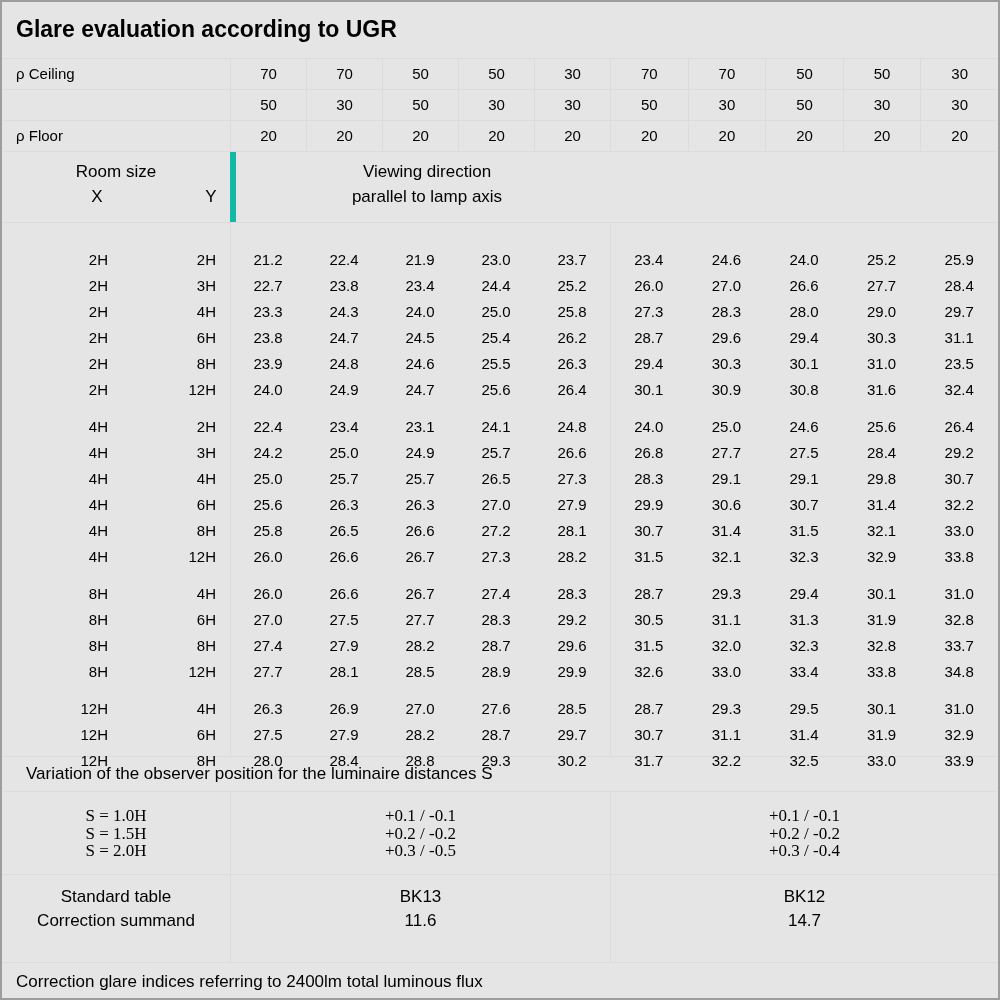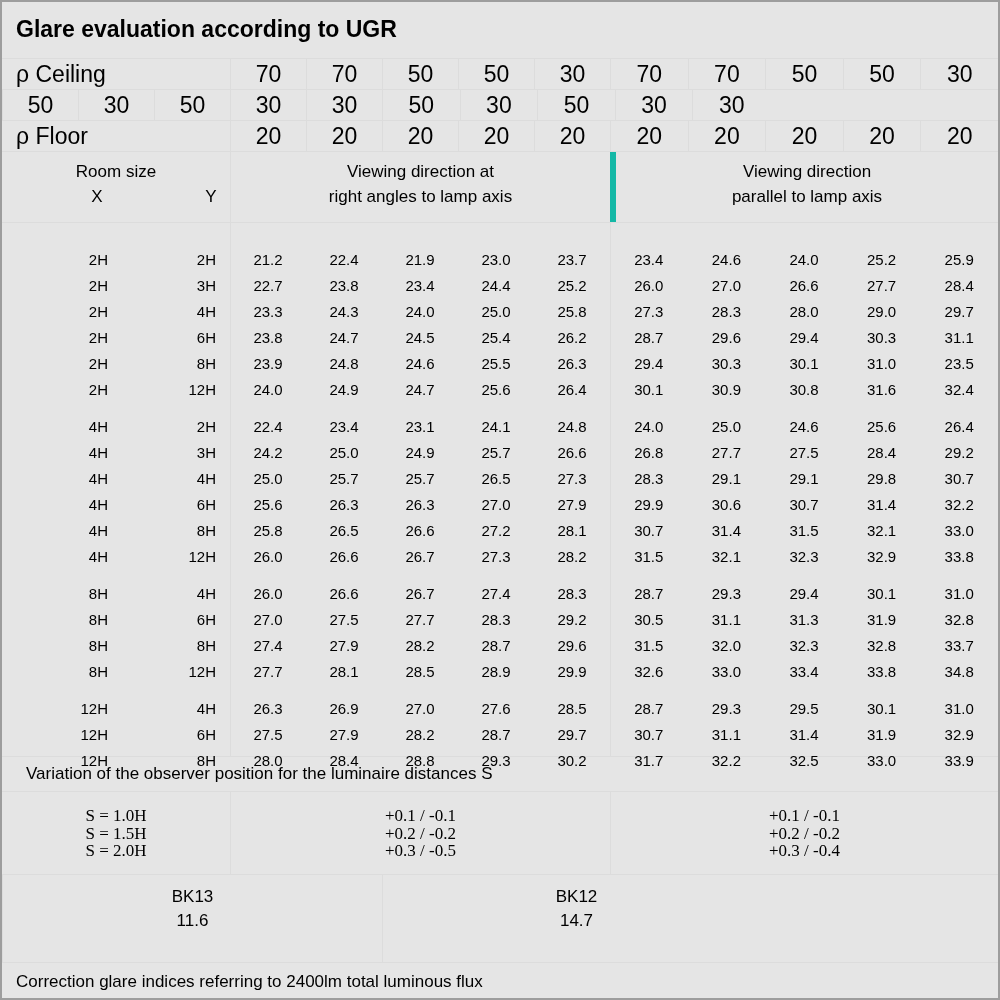--- a/index.html
+++ b/index.html
@@ -6,21 +6,21 @@
   body{font-family:"Liberation Sans","DejaVu Sans",sans-serif;color:#000;}
   #frame{
     position:relative;width:1000px;height:1000px;box-sizing:border-box;
     border:2px solid #9d9d9d;background:#e5e5e5;overflow:hidden;
   }
   .sec{box-sizing:border-box;width:100%;}
   .bt{border-top:1px solid #dcdcdc;}
   
   #title-row{height:56px;padding:14px 0 0 14px;font-size:23px;font-weight:bold;}
   
-  .rho-row{display:flex;height:30px;line-height:30px;font-size:23px;}
+  .rho-row{display:flex;height:30px;line-height:30px;font-size:15px;justify-content:flex-end;}
   .rho-row.bb{border-bottom:1px solid #dcdcdc;}
   .rho-label{width:228px;box-sizing:border-box;padding-left:14px;}
   .vcell{box-sizing:border-box;width:76px;text-align:center;}
   .vcell.r{width:77.6px;}
   .rho-row .vcell{border-left:1px solid #dcdcdc;}
   
   #hdr{display:flex;height:71px;font-size:17px;}
   .hcell{box-sizing:border-box;padding-top:7px;line-height:25px;text-align:center;}
   .hcell.left{width:228px;}
   .hcell.mid{width:380px;border-left:1px solid #dcdcdc;}
@@ -100,24 +100,20 @@
     </div>
 
   <div id="hdr" class="sec bt">
     <div class="hcell left">
       <div>Room size</div>
       <div class="xy-line">
         <span class="hx">X</span>
         <span class="hy">Y</span>
       </div>
     </div>
-    <div class="hcell mid">
-      <div>Viewing direction at</div>
-      <div>right angles to lamp axis</div>
-    </div>
     <div class="hcell right">
       <div>Viewing direction</div>
       <div>parallel to lamp axis</div>
     </div>
   </div>
 
   <div id="data-area" class="sec bt">
     <div class="vline" id="vline-1"></div>
     <div class="vline" id="vline-2"></div>
     <div id="ugr-body">
@@ -412,20 +408,24 @@
       <div>+0.3 / -0.5</div>
     </div>
     <div class="tcell right">
       <div>+0.1 / -0.1</div>
       <div>+0.2 / -0.2</div>
       <div>+0.3 / -0.4</div>
     </div>
   </div>
 
   <div id="std-block" class="sec bt tri">
+    <div class="tcell left">
+      <div>Standard table</div>
+      <div>Correction summand</div>
+    </div>
     <div class="tcell mid">
       <div>BK13</div>
       <div>11.6</div>
     </div>
     <div class="tcell right">
       <div>BK12</div>
       <div>14.7</div>
     </div>
   </div>
 

